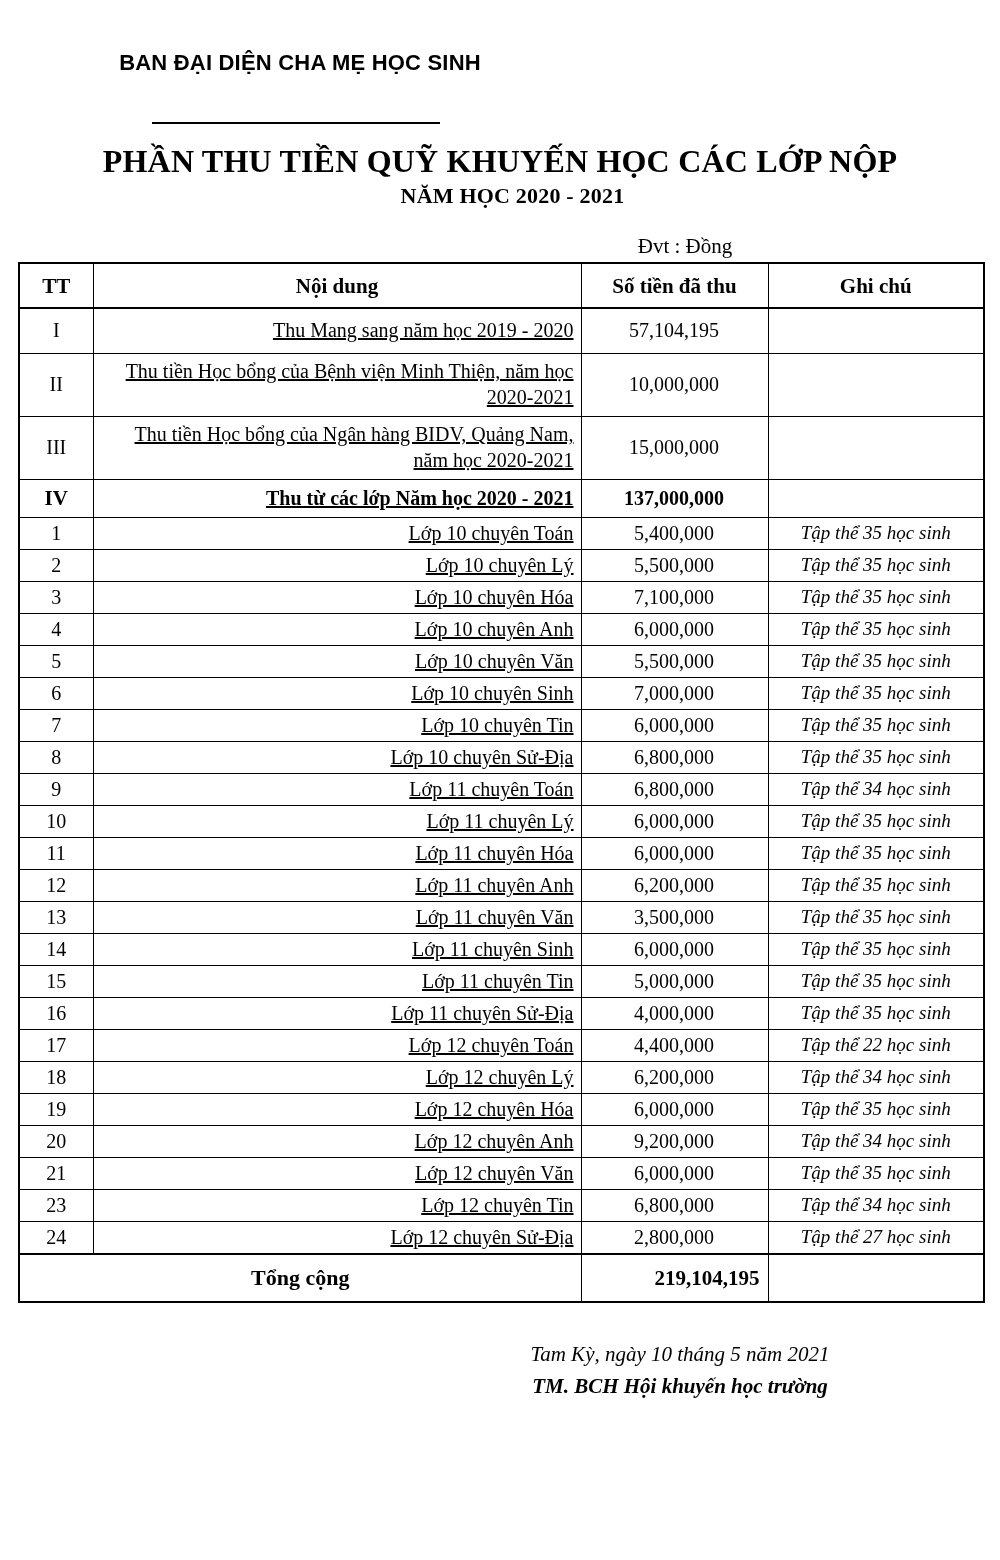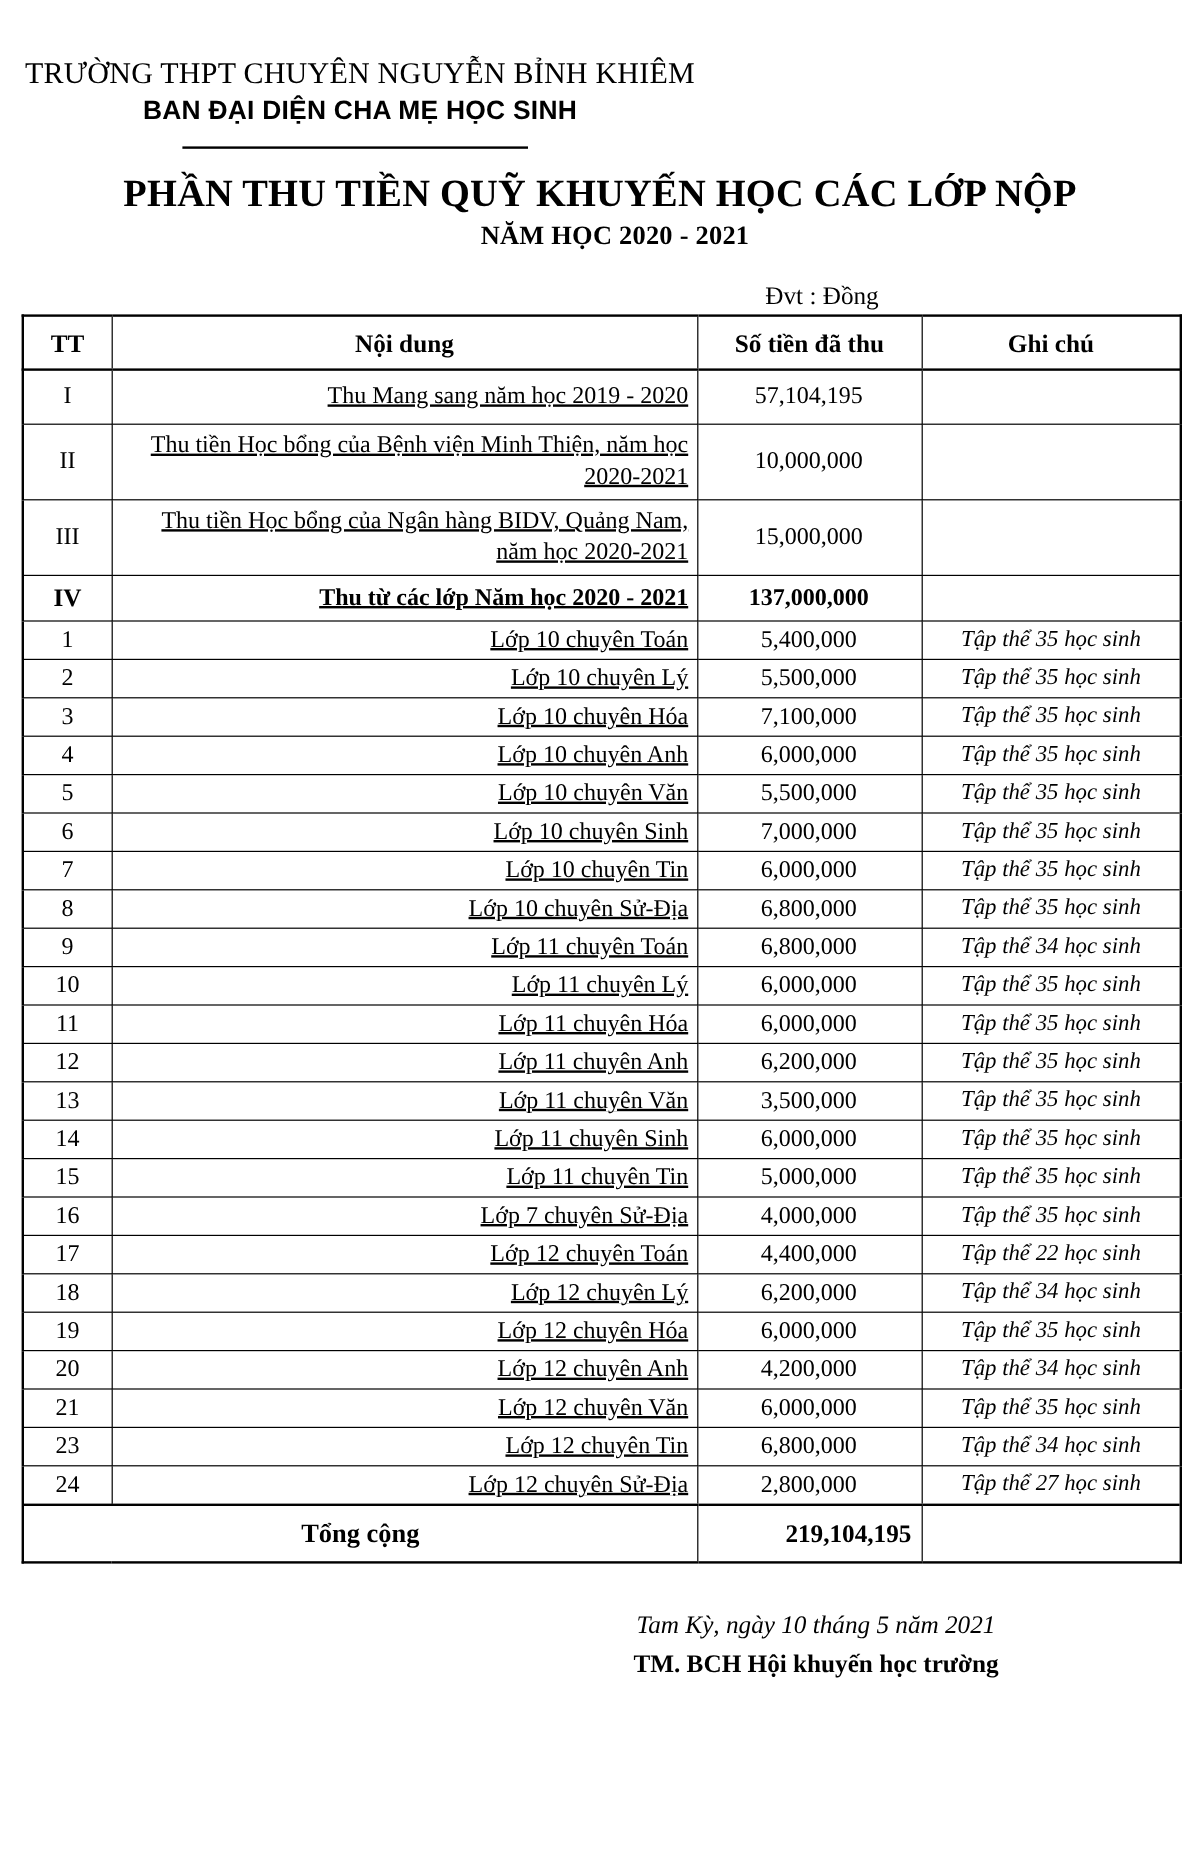--- a/index.html
+++ b/index.html
@@ -180,29 +180,29 @@
     font-size: 21px;
     line-height: 1.35;
     white-space: nowrap;
   }
   .sig-role {
     font-weight: bold;
     font-size: 21px;
     line-height: 1.35;
     margin-top: 4px;
     white-space: nowrap;
+    font-style: italic;
   }
 </style>
 </head>
 <body>
 
 <div class="page">
 
   <div class="letterhead">
-    <div class="org-line-1">TRƯỜNG THPT CHUYÊN NGUYỄN BỈNH KHIÊM</div>
     <div class="org-line-2-wrap">
       <span class="org-line-2">BAN ĐẠI DIỆN CHA MẸ HỌC SINH</span>
     </div>
     <div class="org-underline"></div>
   </div>
 
   <div class="doc-title">
     <div class="doc-title-main">PHẦN THU TIỀN QUỸ KHUYẾN HỌC CÁC LỚP NỘP</div>
     <div class="doc-title-sub">NĂM HỌC 2020 -  2021</div>
   </div>
@@ -334,21 +334,21 @@
           <td class="cell-note">Tập thể 35 học sinh</td>
         </tr>
         <tr class="item-row">
           <td class="cell-tt">15</td>
           <td class="cell-desc">Lớp 11 chuyên Tin</td>
           <td class="cell-amt">5,000,000</td>
           <td class="cell-note">Tập thể 35 học sinh</td>
         </tr>
         <tr class="item-row">
           <td class="cell-tt">16</td>
-          <td class="cell-desc">Lớp 7 chuyên Sử-Địa</td>
+          <td class="cell-desc">Lớp 11 chuyên Sử-Địa</td>
           <td class="cell-amt">4,000,000</td>
           <td class="cell-note">Tập thể 35 học sinh</td>
         </tr>
         <tr class="item-row">
           <td class="cell-tt">17</td>
           <td class="cell-desc">Lớp 12 chuyên Toán</td>
           <td class="cell-amt">4,400,000</td>
           <td class="cell-note">Tập thể 22 học sinh</td>
         </tr>
         <tr class="item-row">
@@ -359,21 +359,21 @@
         </tr>
         <tr class="item-row">
           <td class="cell-tt">19</td>
           <td class="cell-desc">Lớp 12 chuyên Hóa</td>
           <td class="cell-amt">6,000,000</td>
           <td class="cell-note">Tập thể 35 học sinh</td>
         </tr>
         <tr class="item-row">
           <td class="cell-tt">20</td>
           <td class="cell-desc">Lớp 12 chuyên Anh</td>
-          <td class="cell-amt">4,200,000</td>
+          <td class="cell-amt">9,200,000</td>
           <td class="cell-note">Tập thể 34 học sinh</td>
         </tr>
         <tr class="item-row">
           <td class="cell-tt">21</td>
           <td class="cell-desc">Lớp 12 chuyên Văn</td>
           <td class="cell-amt">6,000,000</td>
           <td class="cell-note">Tập thể 35 học sinh</td>
         </tr>
         <tr class="item-row">
           <td class="cell-tt">23</td>

